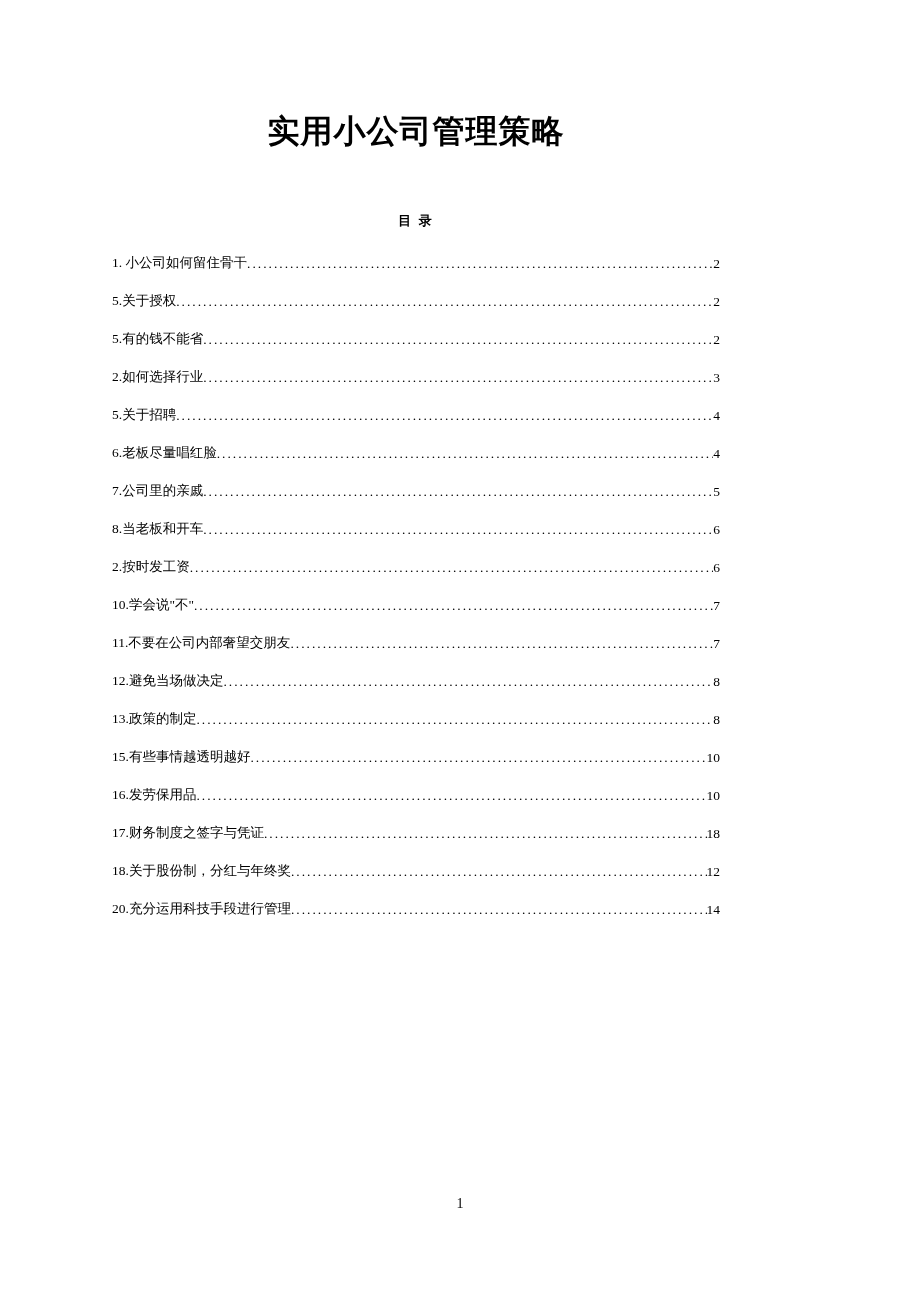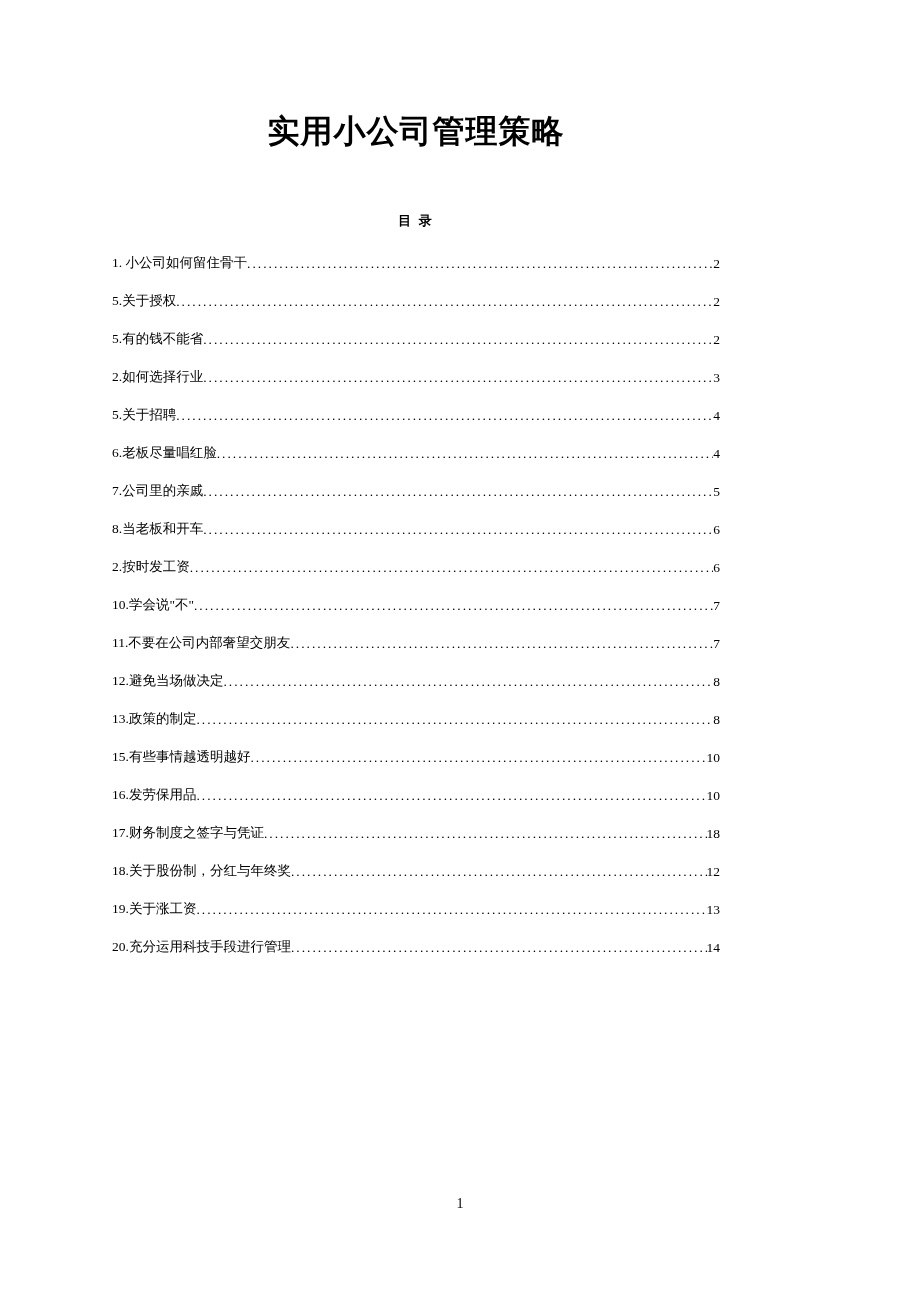--- a/index.html
+++ b/index.html
@@ -160,24 +160,19 @@
       <span class="toc-label">17.财务制度之签字与凭证</span>
       <span class="toc-dots"></span>
       <span class="toc-page">18</span>
     </li>
     <li class="toc-item">
       <span class="toc-label">18.关于股份制，分红与年终奖</span>
       <span class="toc-dots"></span>
       <span class="toc-page">12</span>
     </li>
     <li class="toc-item">
-      <span class="toc-label">19.关于涨工资</span>
-      <span class="toc-dots"></span>
-      <span class="toc-page">13</span>
-    </li>
-    <li class="toc-item">
       <span class="toc-label">20.充分运用科技手段进行管理</span>
       <span class="toc-dots"></span>
       <span class="toc-page">14</span>
     </li>
   </ul>
 </div>
 <div class="page-number">1</div>
 
 </body></html>

